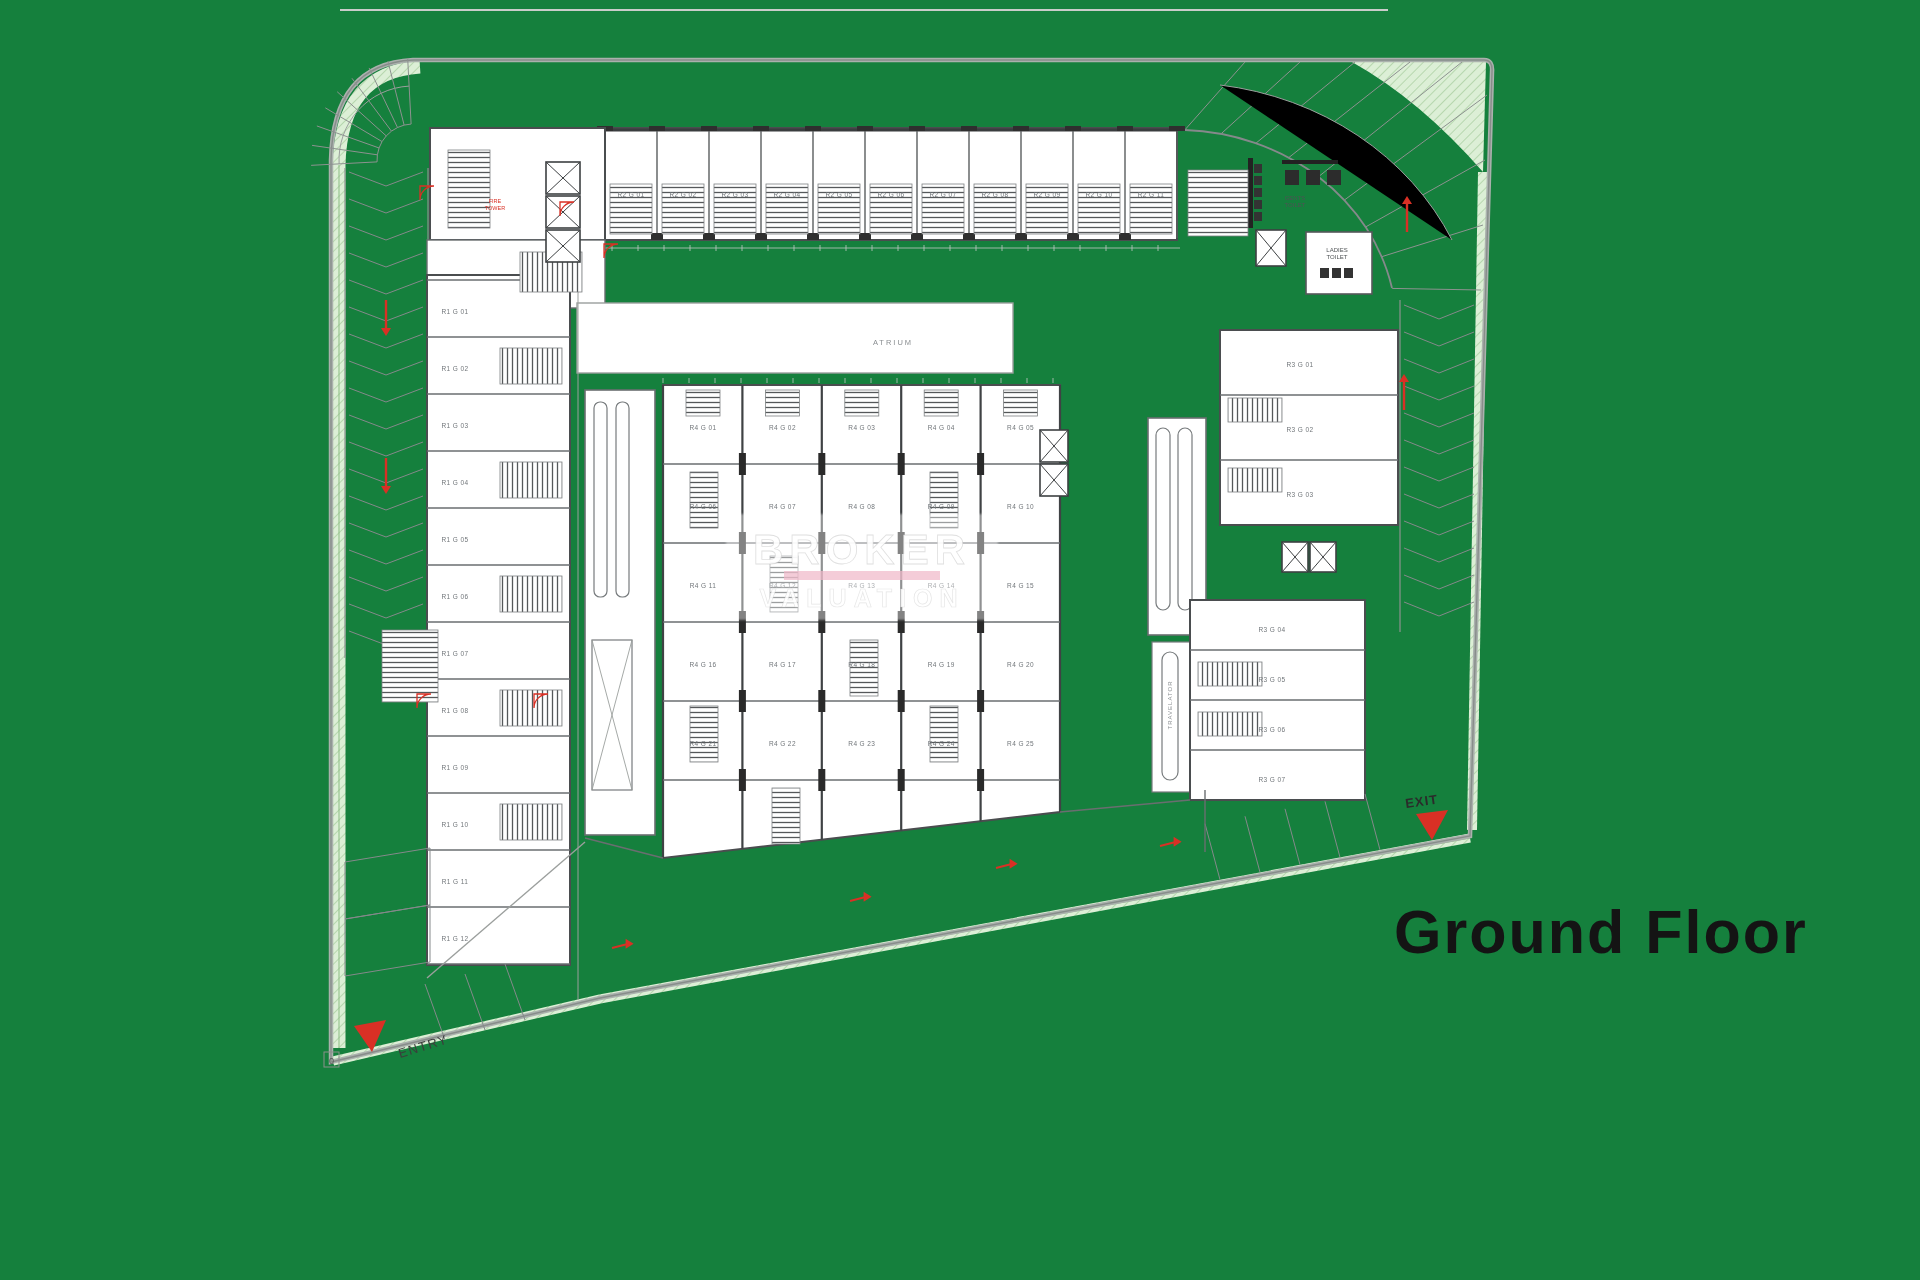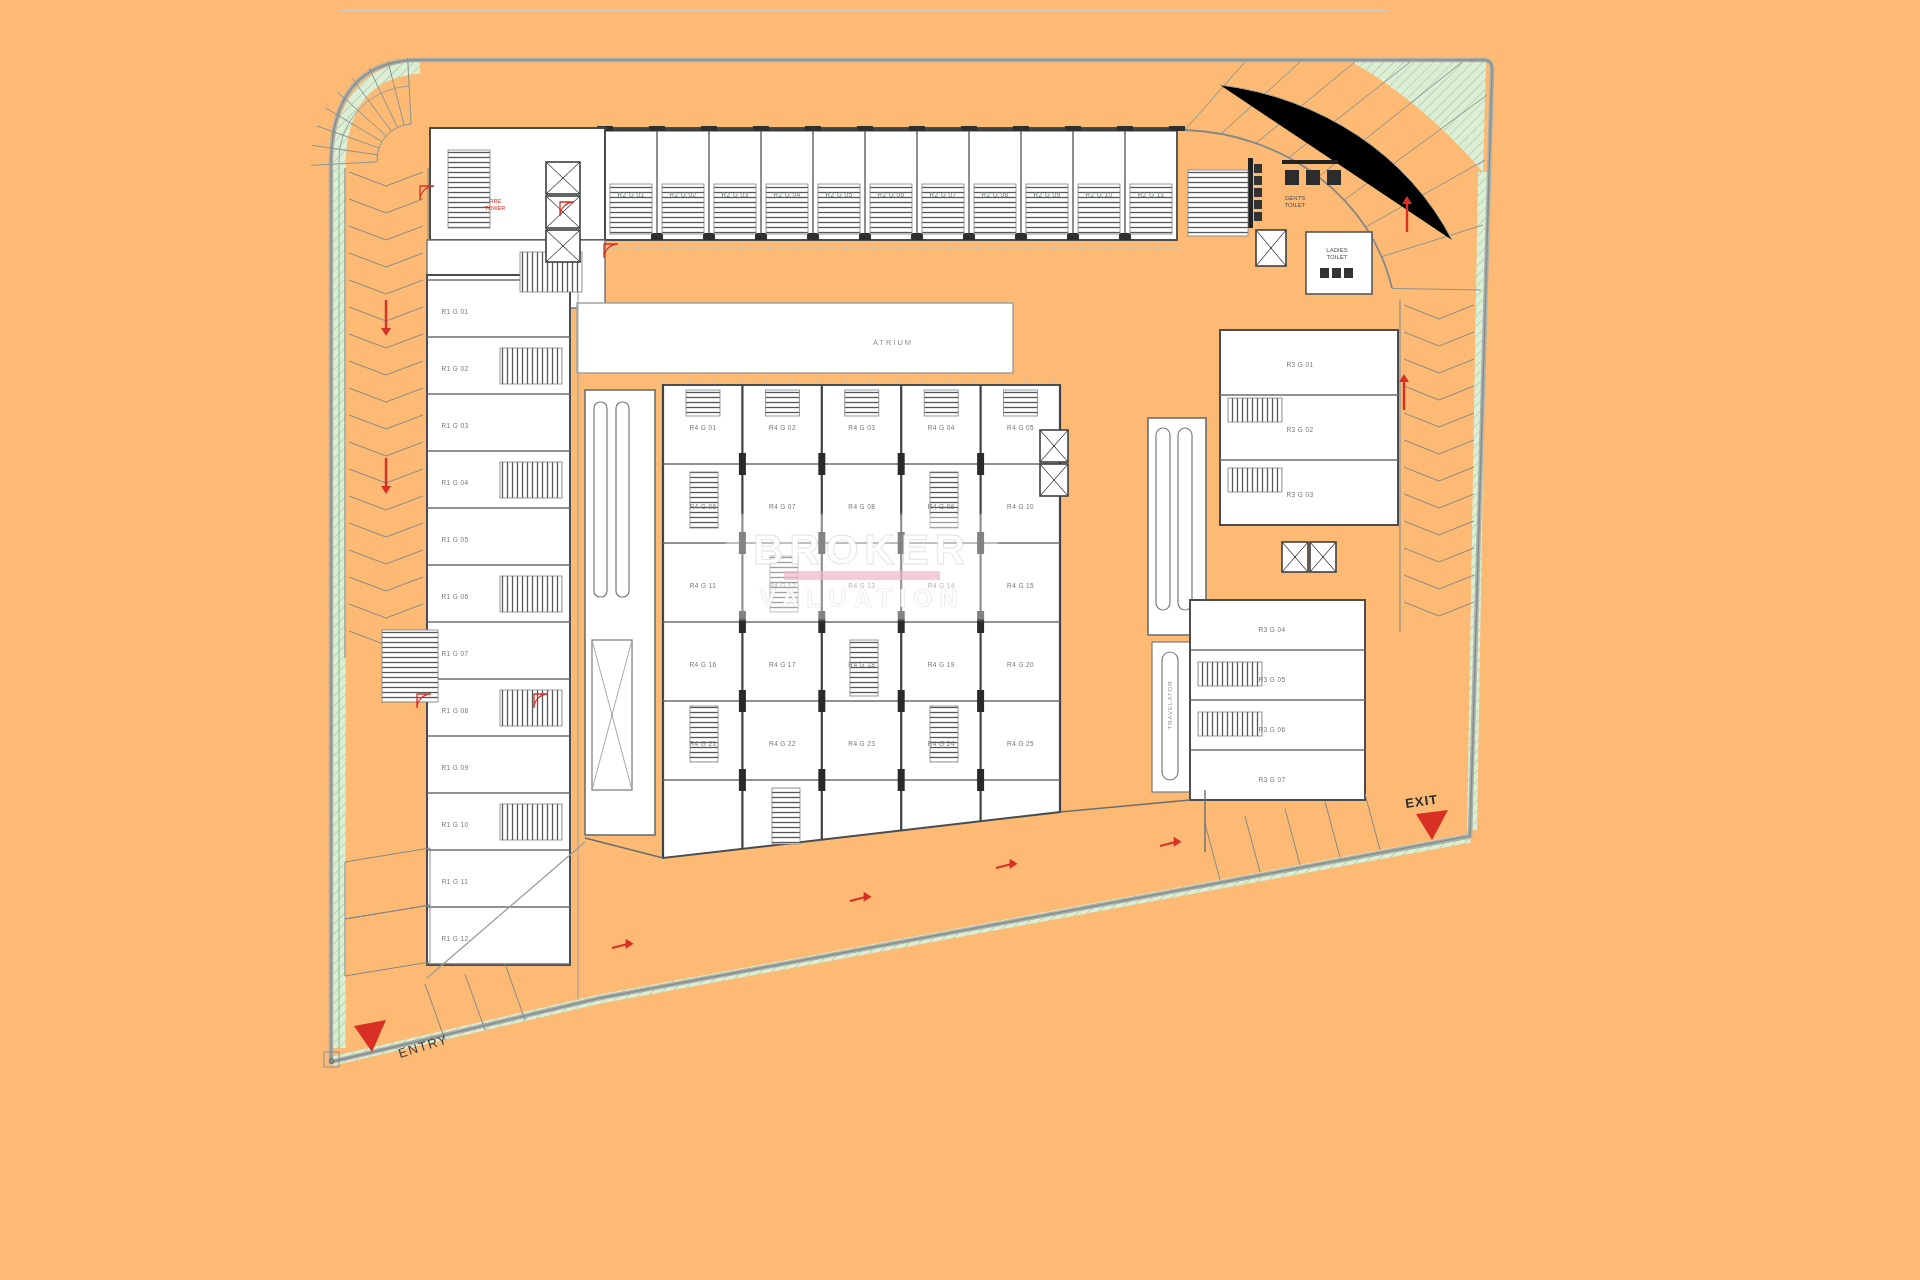--- a/index.html
+++ b/index.html
@@ -1,16 +1,16 @@
 <!DOCTYPE html>
 <html><head>
 <meta charset="utf-8">
 <style>
   html,body{margin:0;padding:0;background:#ffffff;}
-  .page{position:relative;width:1920px;height:1280px;background:#fdba74;overflow:hidden;
+  .page{position:relative;width:1920px;height:1280px;background:#15803d;overflow:hidden;
         font-family:"Liberation Sans",sans-serif;}
   svg{position:absolute;left:0;top:0;filter:blur(0.3px);}
   .floor-title{position:absolute;left:1394px;top:897px;font-family:"Liberation Sans",sans-serif;
        font-weight:700;font-size:61px;letter-spacing:2px;color:#141414;white-space:nowrap;}
   text{font-family:"Liberation Sans",sans-serif;}
 </style>
 </head>
 <body>
 
 <div class="page">
@@ -439,14 +439,15 @@
       </g>
 
   <g id="g-wm">
     <rect x="726" y="514" width="272" height="106" rx="8" fill="#ffffff" opacity="0.42" filter="url(#soft)"></rect>
     <text x="862" y="564" font-size="42" font-weight="bold" text-anchor="middle" letter-spacing="6" fill="#ffffff" fill-opacity="0.92" stroke="#bfbfbf" stroke-opacity="0.5" stroke-width="0.8">BROKER</text>
     <rect x="784" y="571" width="156" height="9" fill="#efb6c8" opacity="0.7"></rect>
     <text x="862" y="607" font-size="25" font-weight="bold" text-anchor="middle" letter-spacing="7" fill="#ffffff" fill-opacity="0.88" stroke="#c8c8c8" stroke-opacity="0.45" stroke-width="0.7">VALUATION</text>
   </g>
 </svg>
 
+<div class="floor-title">Ground Floor</div>
 
 </div>
 
 </body></html>

